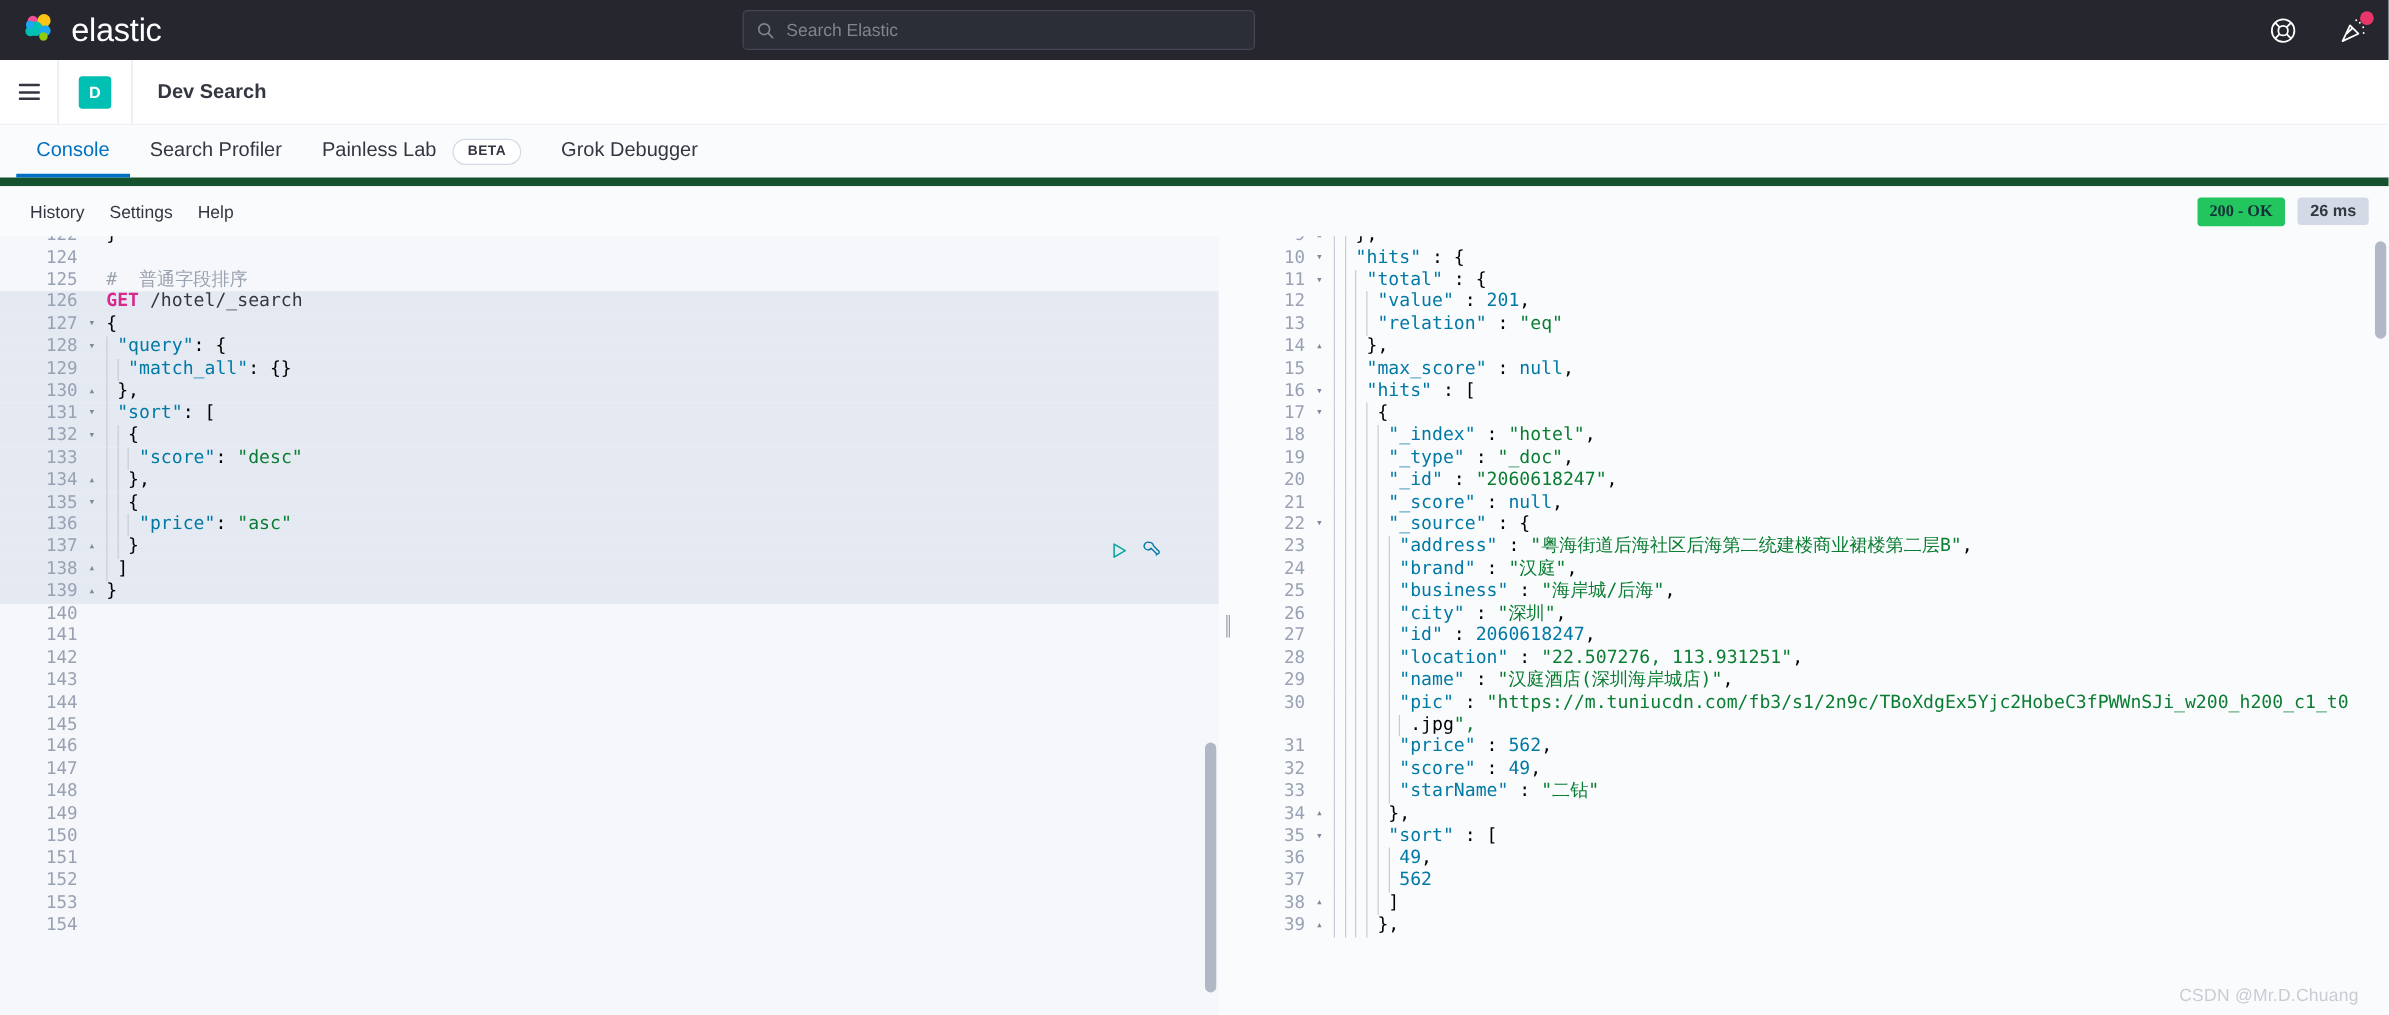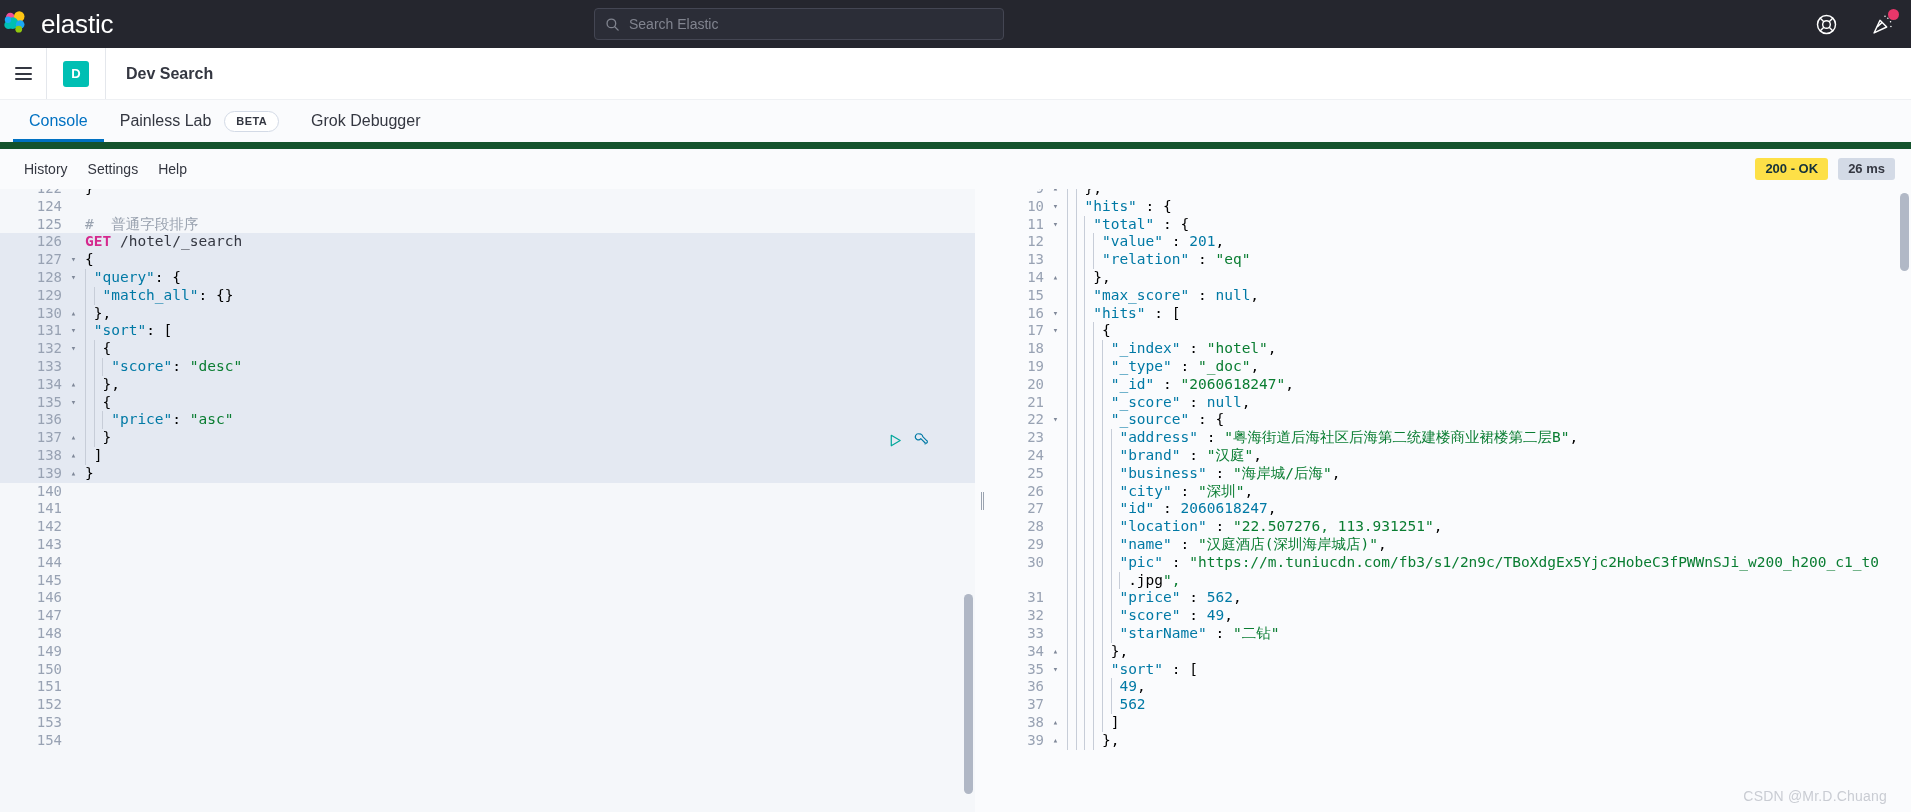--- a/index.html
+++ b/index.html
@@ -16,21 +16,21 @@
   .top-header {
     height: 48px;
     background: #25262e;
     display: flex;
     align-items: center;
     position: relative;
   }
   .brand {
     display: flex; align-items: center;
     gap: 11px;
-    padding-left: 0;
+    padding-left: 16px;
   }
   .elastic-logo { width: 30px; height: 30px; display: block; }
   .brand-name {
     color: #ffffff;
     font-size: 26px;
     font-weight: 400;
     letter-spacing: -0.2px;
     line-height: 1;
   }
   .global-search {
@@ -173,21 +173,21 @@
     align-items: center;
     gap: 10px;
   }
   .badge {
     font-size: 13px;
     font-weight: 700;
     padding: 3px 10px 4px;
     border-radius: 3px;
     white-space: nowrap;
   }
-  .badge.ok { background: #fde047; color: #14313a; }
+  .badge.ok { background: #22c55e; color: #14313a; font-family: Liberation Serif, serif; }
   .badge.ms { background: #d3dae6; color: #343741; }
 
   
   .console-wrap {
     display: flex;
     height: 623px;
     background: #fff;
     position: relative;
   }
   .pane {
@@ -361,20 +361,23 @@
   </div>
   <div class="bc-sep"></div>
   <div class="space-avatar">D</div>
   <div class="bc-sep"></div>
   <div class="bc-title">Dev Search</div>
 </div>
 
 <div class="tab-bar">
   <div class="tab active">
     <span>Console</span>
+  </div>
+  <div class="tab">
+    <span>Search Profiler</span>
   </div>
   <div class="tab">
     <span>Painless Lab</span>
     <span class="beta-badge">BETA</span>
   </div>
   <div class="tab">
     <span>Grok Debugger</span>
   </div>
 </div>
 

